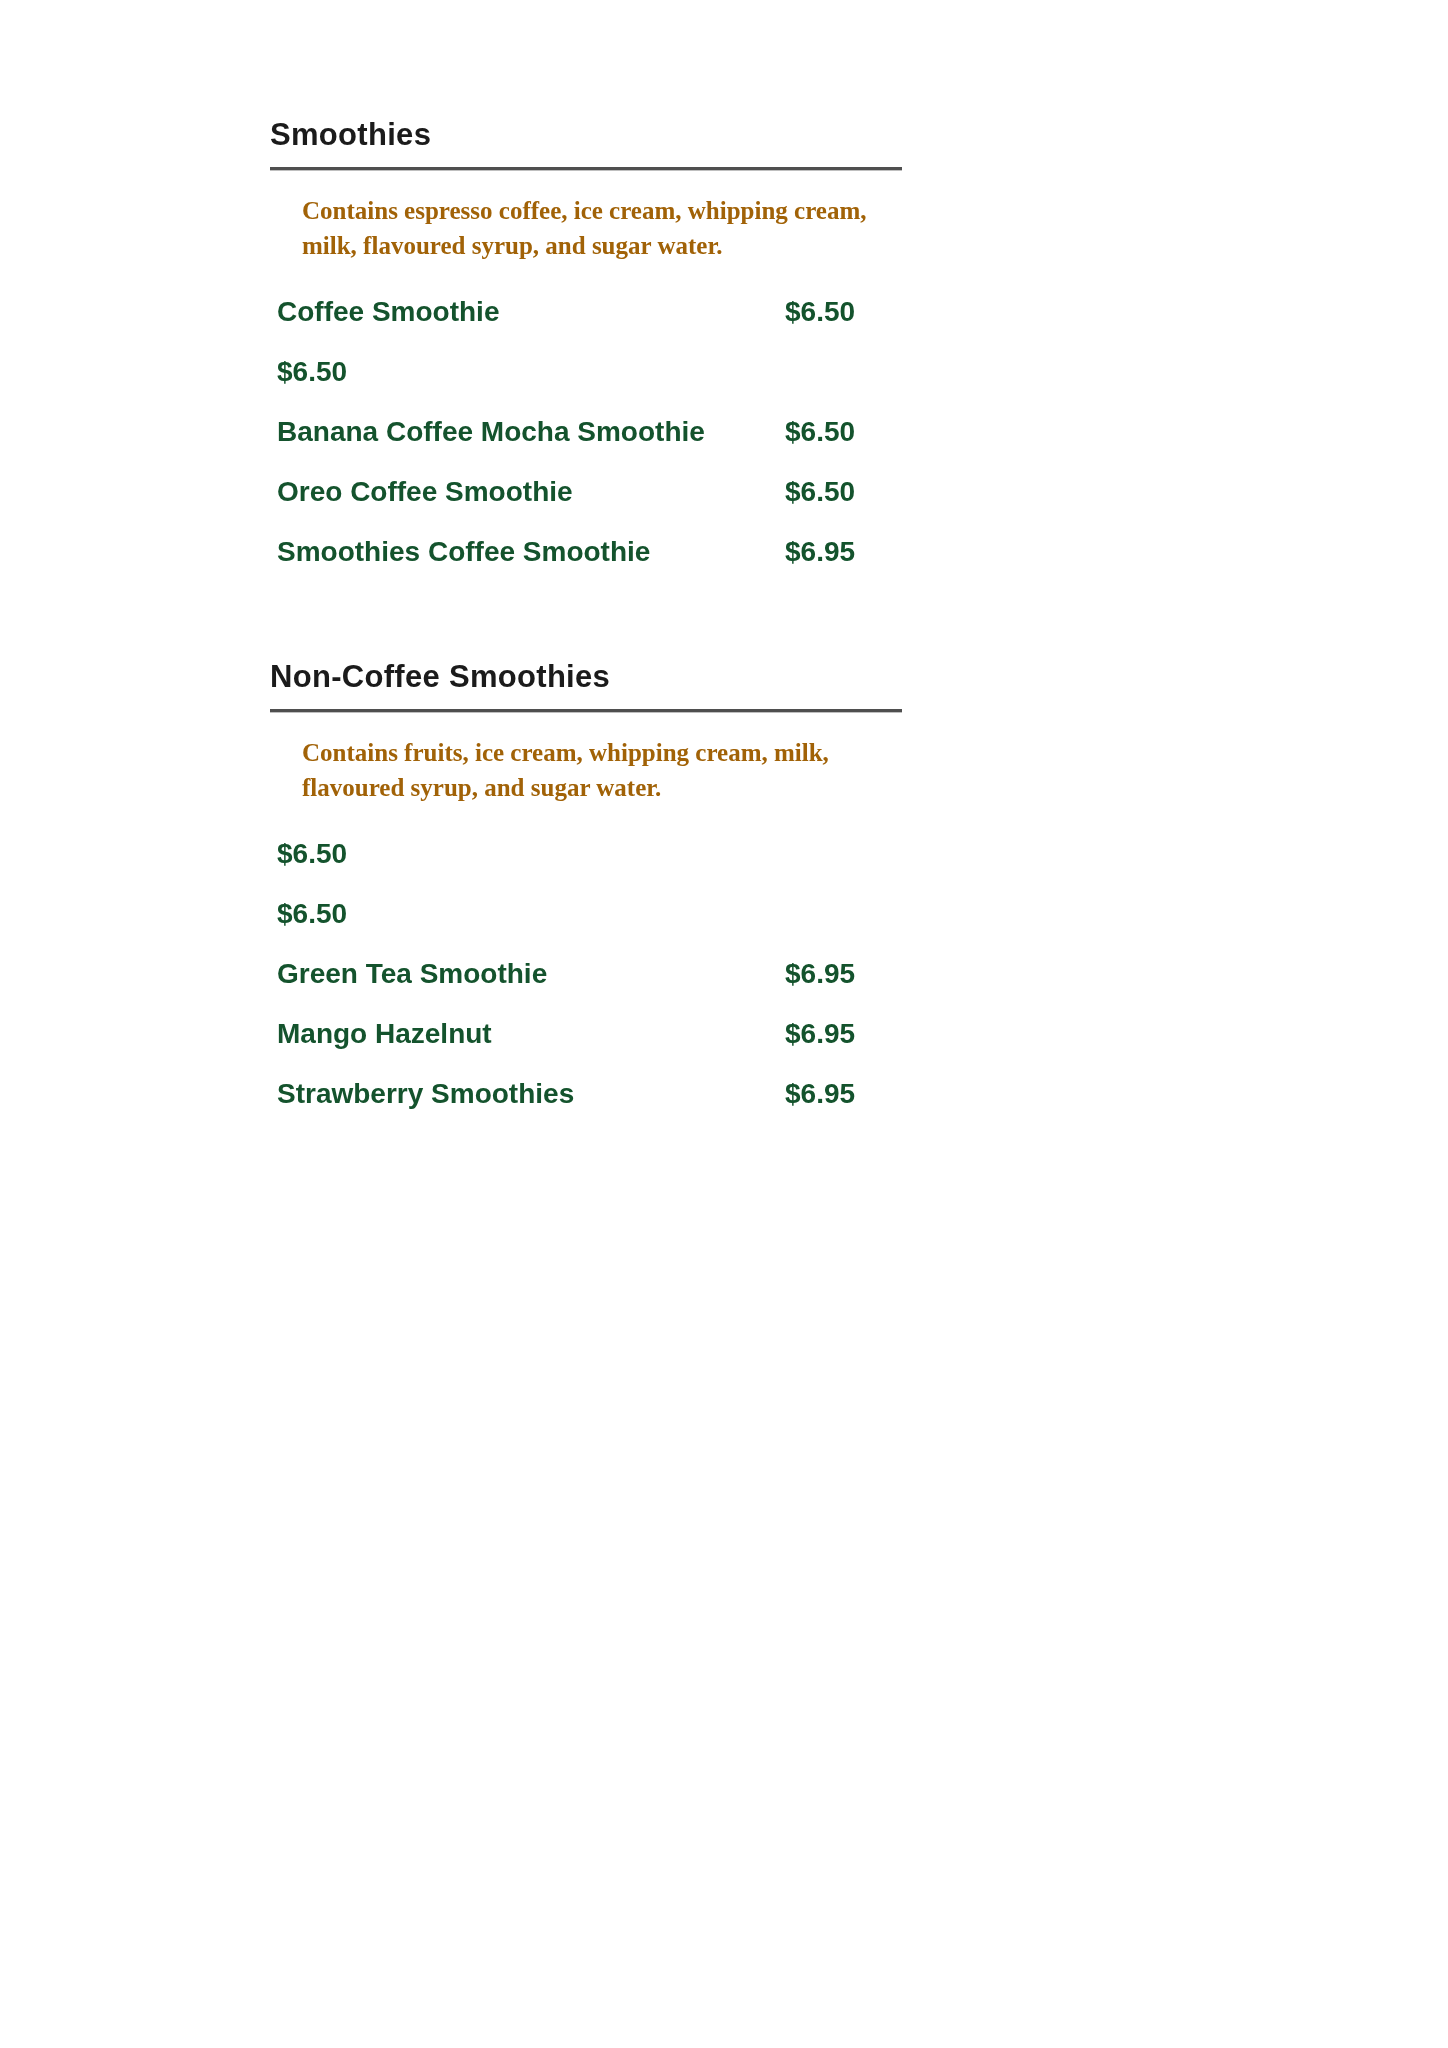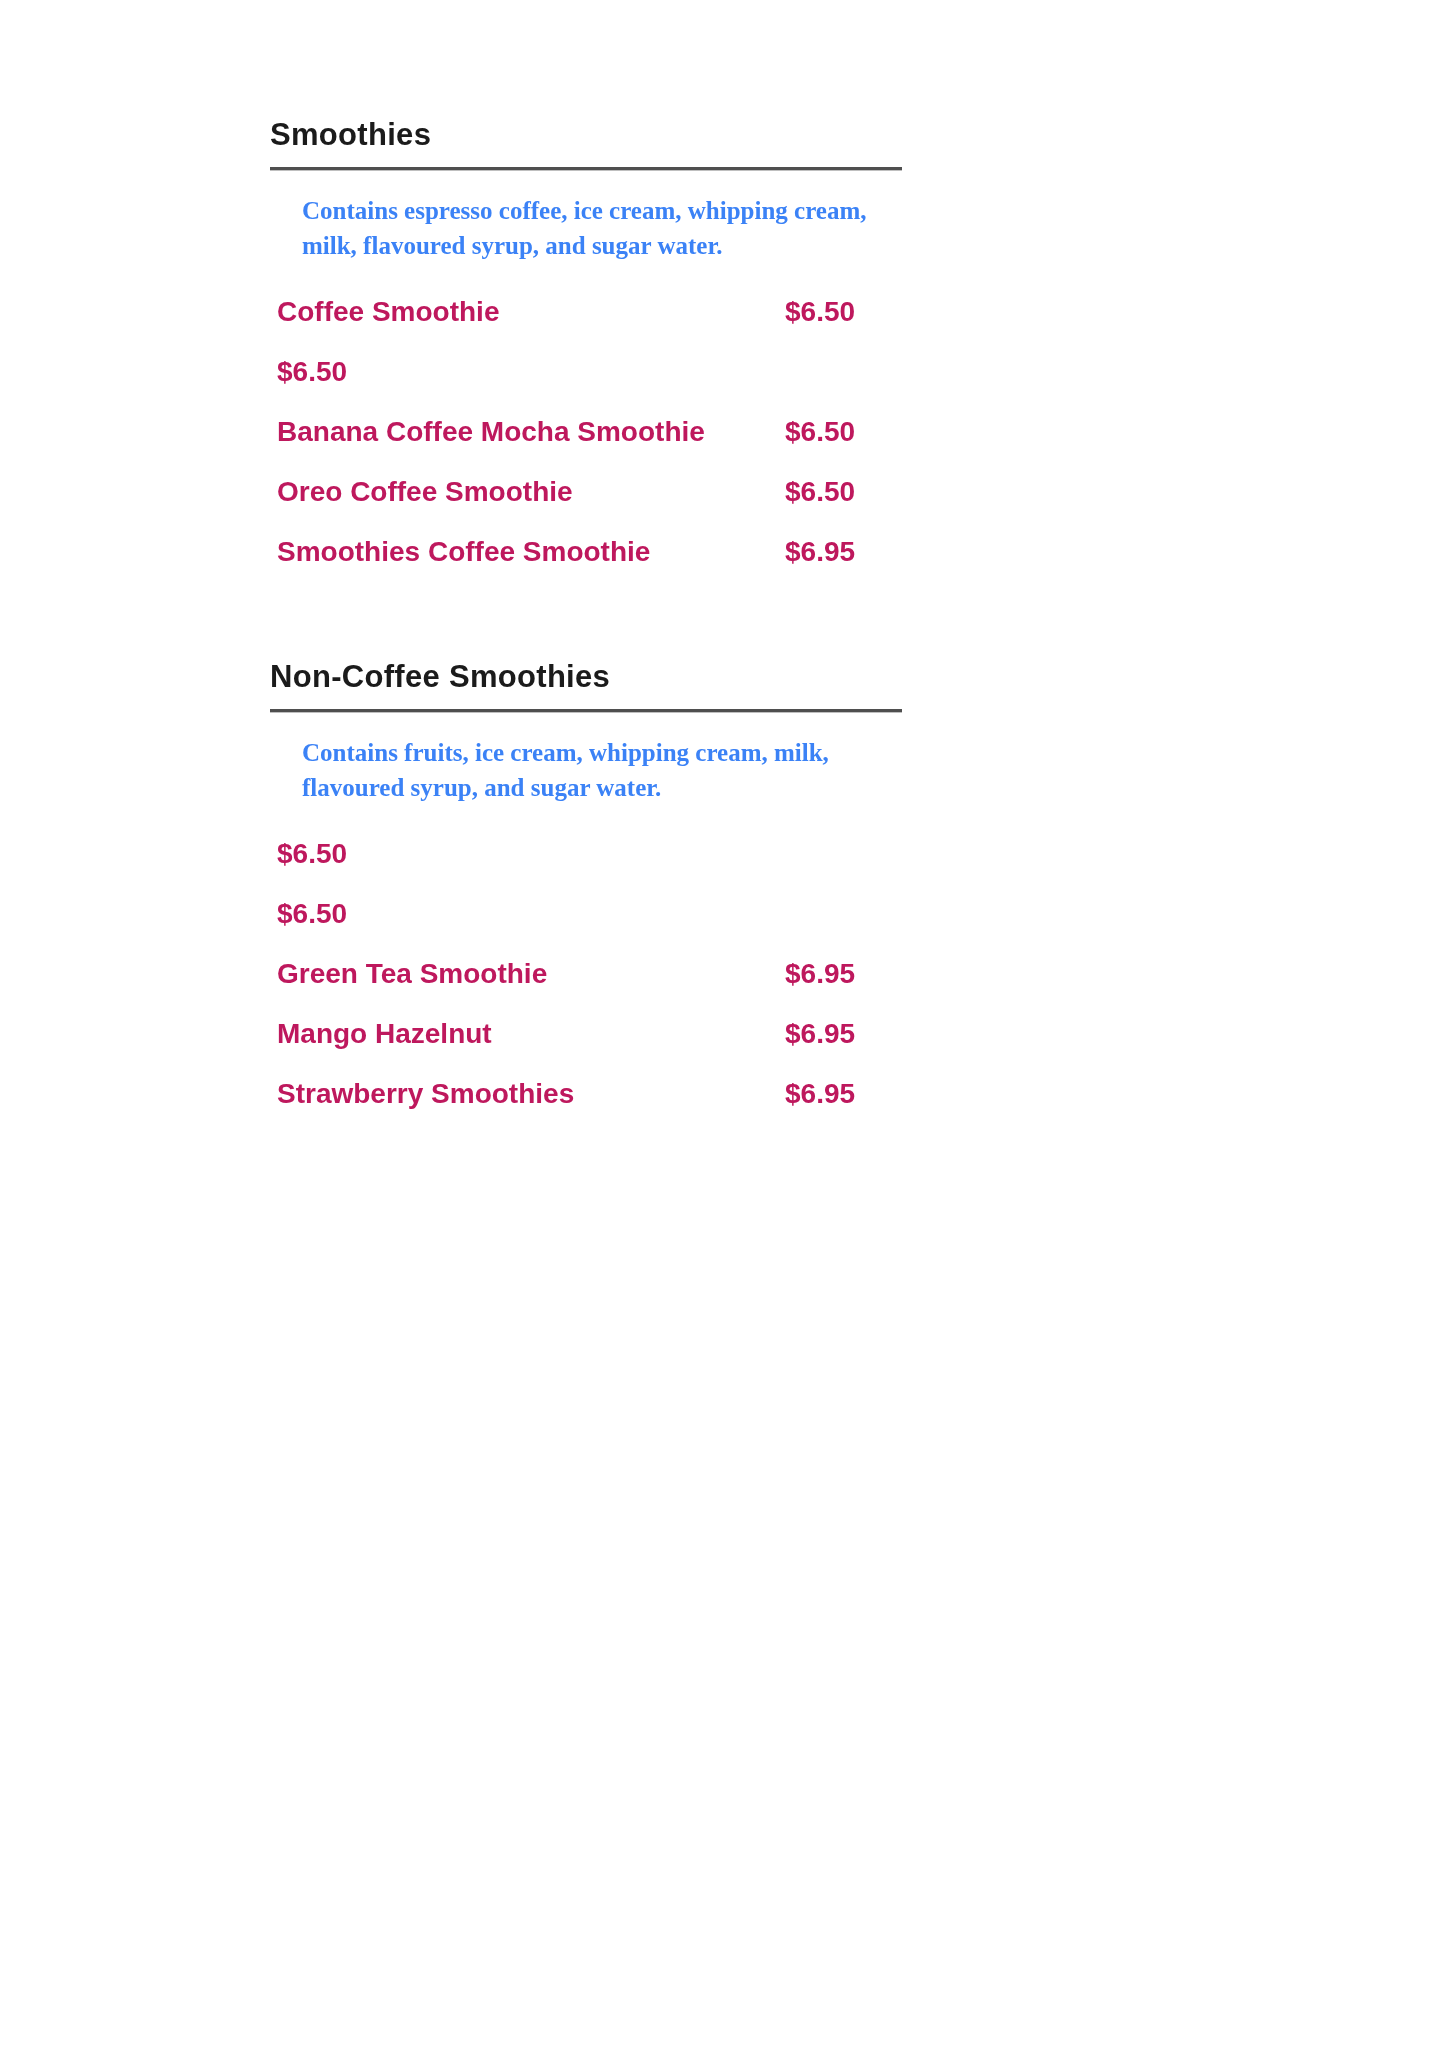--- a/index.html
+++ b/index.html
@@ -29,37 +29,37 @@
     height: 3px;
     background: #4f4f4f;
     margin-top: 15px;
     box-shadow: 0 1px 0 rgba(0,0,0,0.25);
   }
   .desc {
     font-family: "Liberation Serif", serif;
     font-weight: bold;
     font-size: 25px;
     line-height: 1.38;
-    color: #3b82f6;
+    color: #a16207;
     margin-top: 24px;
     margin-left: 32px;
     max-width: 606px;
   }
   .items { margin-top: 32px; }
   .item {
     display: grid;
     grid-template-columns: 508px auto;
     align-items: baseline;
     margin-left: 7px;
     margin-bottom: 27px;
   }
   .item-name, .item-price {
     font-size: 28px;
     font-weight: bold;
-    color: #be185d;
+    color: #14532d;
     line-height: 1.18;
     white-space: nowrap;
   }
 </style>
 </head>
 <body>
 
 <div class="page">
 
   <div class="section">

